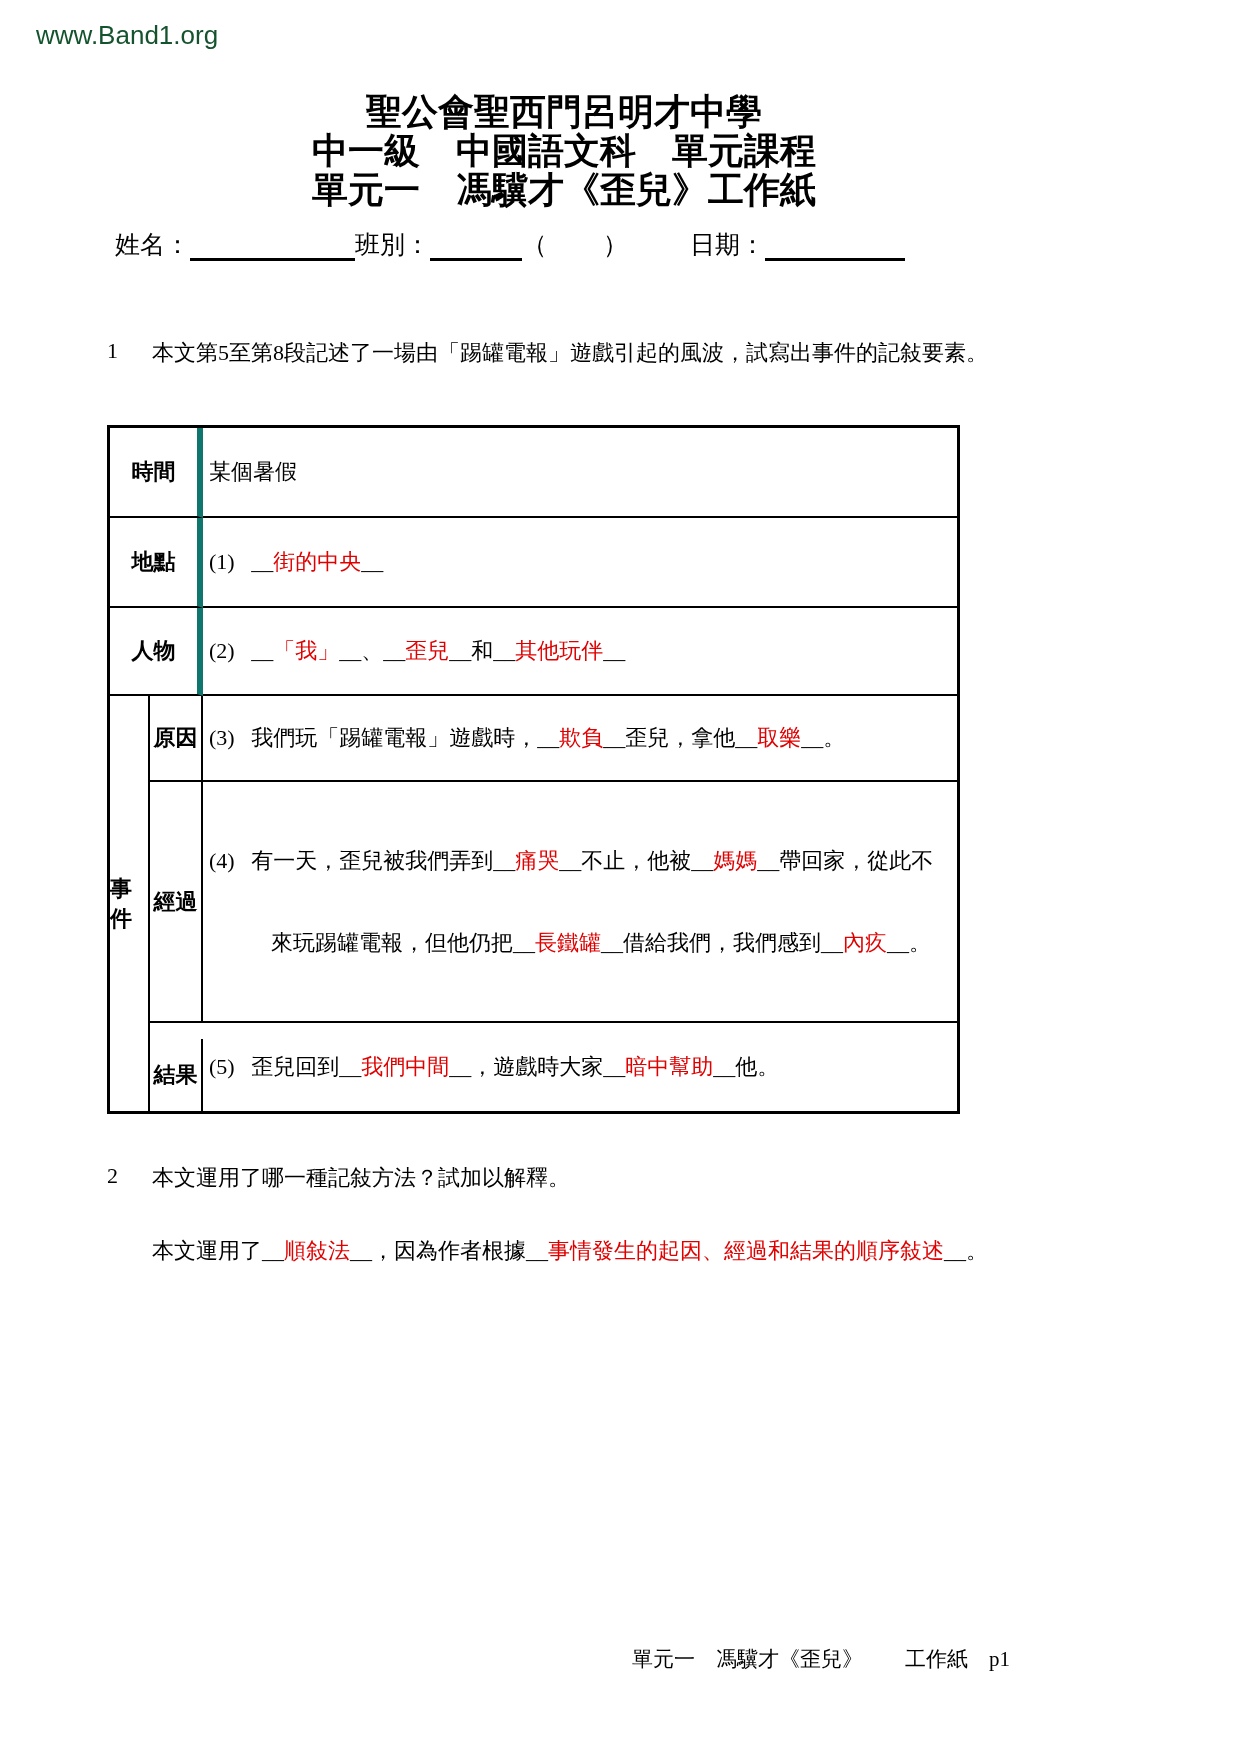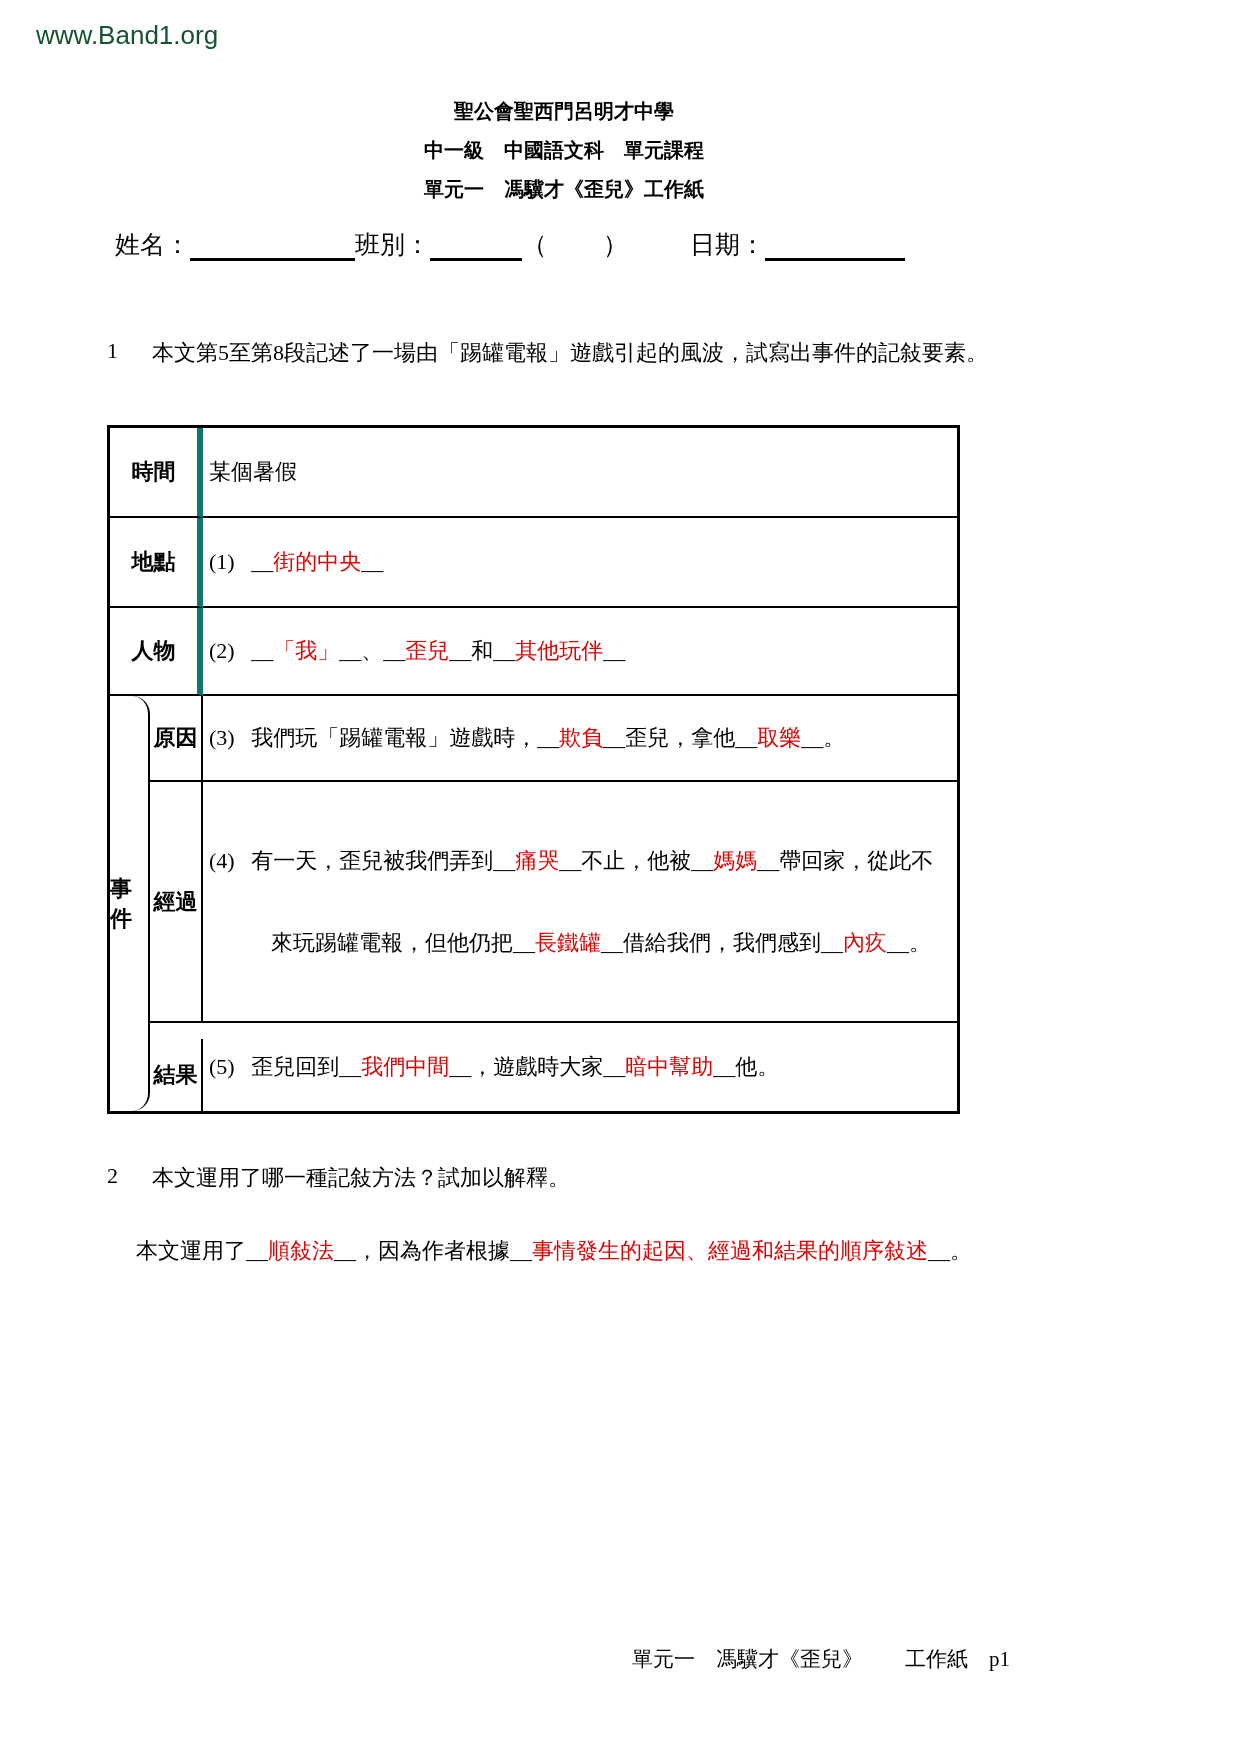--- a/index.html
+++ b/index.html
@@ -11,21 +11,21 @@
   .red{color:#e00000;}
   
   .watermark{
     position:absolute;left:36px;top:20px;font-size:26px;color:#14532d;
     font-family:"Liberation Sans","DejaVu Sans",sans-serif;
   }
   
   .titleblock{
     position:absolute;top:92px;left:0;width:100%;box-sizing:border-box;
     padding-right:112px;text-align:center;font-weight:bold;
-    font-size:20px;line-height:39px;
+    font-size:36px;line-height:39px;
     font-family:"Liberation Sans","DejaVu Sans",sans-serif;
   }
   
   .inforow{
     position:absolute;top:228px;left:115px;right:100px;
     font-size:25px;display:flex;align-items:flex-end;white-space:pre;
   }
   .blank{display:inline-block;border-bottom:3px solid #000;height:30px;}
   .b1{width:165px;}
   .b2{width:92px;}
@@ -50,40 +50,39 @@
   .anstable .cell{box-sizing:border-box;display:flex;align-items:center;}
   .cell-label{
     grid-column:1/3;justify-content:center;font-weight:bold;
     border-right:6px solid #0f766e;border-bottom:2px solid #000;
     font-family:"Liberation Sans","DejaVu Sans",sans-serif;
   }
   .cell-event{
     grid-column:1;grid-row:4/7;justify-content:center;font-weight:bold;
     border-right:2px solid #000;
     font-family:"Liberation Sans","DejaVu Sans",sans-serif;
-    border-radius:18px;
   }
   .cell-sublabel{
     grid-column:2;justify-content:center;font-weight:bold;
     border-right:2px solid #000;border-bottom:2px solid #000;
     font-family:"Liberation Sans","DejaVu Sans",sans-serif;
   }
   .cell-sublabel.last{border-bottom:none;margin-top:16px;}
   .cell-content{
     grid-column:3;border-bottom:2px solid #000;
     padding-left:6px;padding-right:10px;white-space:pre-wrap;
   }
   .cell-content.last{border-bottom:none;}
   .cell-content .inner{width:100%;}
   .cell-content.hang .inner{
     padding-left:62px;text-indent:-62px;line-height:82px;
   }
   
   .q2answer{
-    position:absolute;left:136px;top:1218px;width:845px;
+    position:absolute;left:152px;top:1218px;width:845px;
     font-size:22px;line-height:66px;white-space:pre-wrap;
   }
   
   .footer{
     position:absolute;top:1645px;right:230px;font-size:21px;white-space:pre;
   }
 </style>
 </head>
 <body>
 

